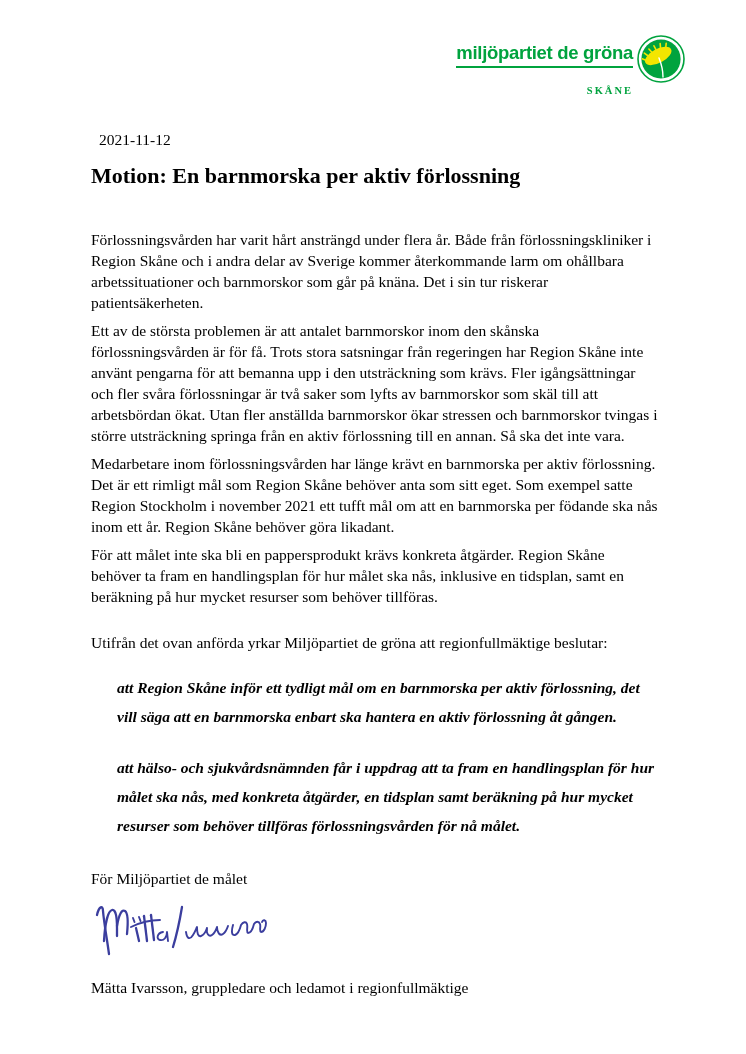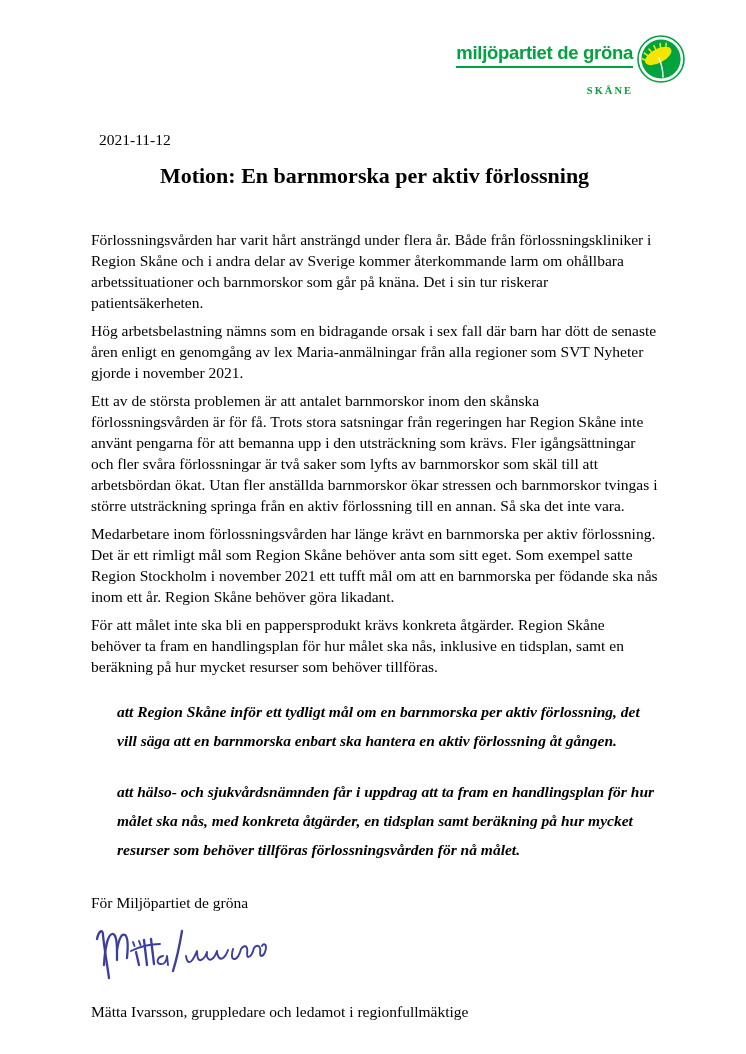--- a/index.html
+++ b/index.html
@@ -70,21 +70,20 @@
   .date{
     margin:8px;
     font-size:15.5px;
     line-height:20px;
   }
   .doc-title{
     margin:13px 0 0 0;
     font-size:22px;
     line-height:26px;
     font-weight:bold;
-    text-align:center;
   }
   .body-par{
     margin:0 0 7px 0;
     font-size:15.5px;
     line-height:21px;
     font-family:Liberation Serif, serif;
   }
   .body-par.first{margin-top:40px;}
   .preamble{
     margin:25px 0 0 0;
@@ -150,30 +149,30 @@
       </svg>
     </div>
   </header>
 
   <main class="content">
     <p class="date">2021-11-12</p>
 
     <h1 class="doc-title">Motion: En barnmorska per aktiv förlossning</h1>
 
     <p class="body-par first">Förlossningsvården har varit hårt ansträngd under flera år. Både från förlossningskliniker i Region Skåne och i andra delar av Sverige kommer återkommande larm om ohållbara arbetssituationer och barnmorskor som går på knäna. Det i sin tur riskerar patientsäkerheten.</p>
-    <p class="body-par">Hög arbetsbelastning nämns som en bidragande orsak i sex fall där barn har dött de senaste åren enligt en genomgång av lex Maria-anmälningar från alla regioner som SVT Nyheter gjorde i november 2021.</p>
     <p class="body-par">Ett av de största problemen är att antalet barnmorskor inom den skånska förlossningsvården är för få. Trots stora satsningar från regeringen har Region Skåne inte använt pengarna för att bemanna upp i den utsträckning som krävs. Fler igångsättningar och fler svåra förlossningar är två saker som lyfts av barnmorskor som skäl till att arbetsbördan ökat. Utan fler anställda barnmorskor ökar stressen och barnmorskor tvingas i större utsträckning springa från en aktiv förlossning till en annan. Så ska det inte vara.</p>
     <p class="body-par">Medarbetare inom förlossningsvården har länge krävt en barnmorska per aktiv förlossning. Det är ett rimligt mål som Region Skåne behöver anta som sitt eget. Som exempel satte Region Stockholm i november 2021 ett tufft mål om att en barnmorska per födande ska nås inom ett år. Region Skåne behöver göra likadant.</p>
     <p class="body-par">För att målet inte ska bli en pappersprodukt krävs konkreta åtgärder. Region Skåne behöver ta fram en handlingsplan för hur målet ska nås, inklusive en tidsplan, samt en beräkning på hur mycket resurser som behöver tillföras.</p>
 
+    <p class="preamble">Utifrån det ovan anförda yrkar Miljöpartiet de gröna att regionfullmäktige beslutar:</p>
 
     <p class="clause">att Region Skåne inför ett tydligt mål om en barnmorska per aktiv förlossning, det vill säga att en barnmorska enbart ska hantera en aktiv förlossning åt gången.</p>
     <p class="clause">att hälso- och sjukvårdsnämnden får i uppdrag att ta fram en handlingsplan för hur målet ska nås, med konkreta åtgärder, en tidsplan samt beräkning på hur mycket resurser som behöver tillföras förlossningsvården för nå målet.</p>
 
-    <p class="closing">För Miljöpartiet de gröna</p>
+    <p class="closing">För Miljöpartiet de målet</p>
 
     <svg class="signature-svg" width="180" height="60" viewBox="0 0 180 60" role="img" aria-label="signature">
 
       <path class="sig-stroke" d="M4,16 C6,7 10,6 10,12 C11,24 14,40 16,55"></path>
       <path class="sig-stroke" d="M11,42 C12,24 15,12 19,11 C23,10 24,19 24,29 L24,37"></path>
       <path class="sig-stroke" d="M24,27 C26,15 29,10 32,12 C35,14 35,25 34,35"></path>
 
       <path class="sig-stroke sig-thin" d="M40,19 L41.5,23"></path>
       <path class="sig-stroke sig-thin" d="M46,18 L47.5,22"></path>
 

